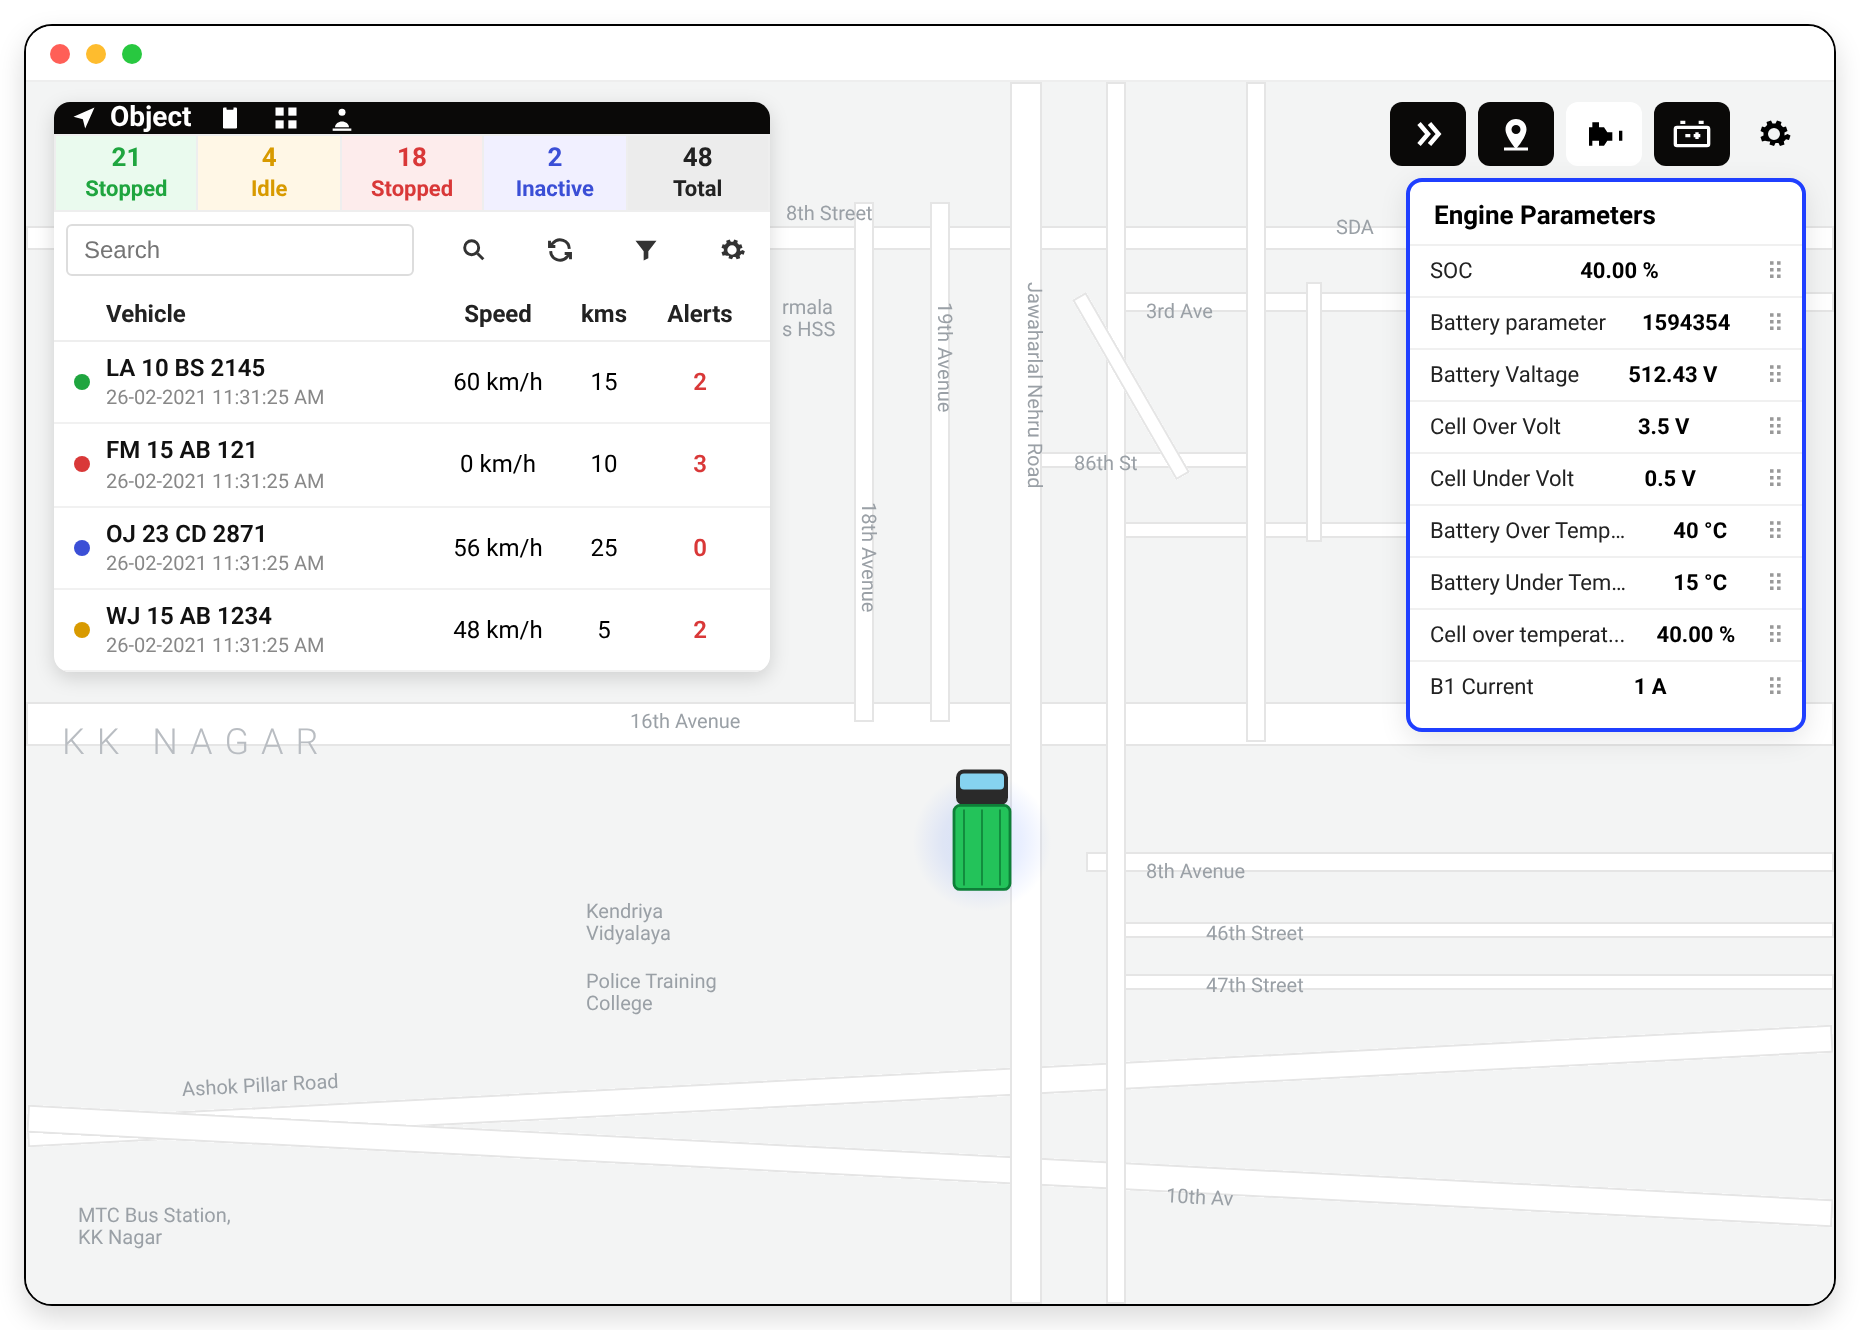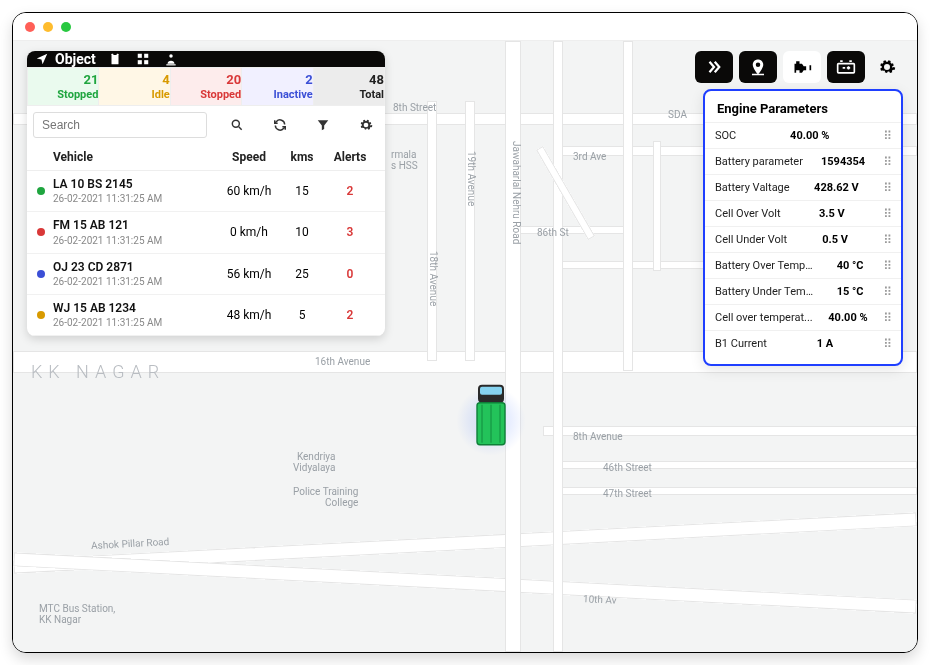--- a/index.html
+++ b/index.html
@@ -38,21 +38,21 @@
     position: absolute;
     top: 28px; left: 0; right: 0; bottom: 0;
     background: #f3f4f4;
   }
   .road { position: absolute; background: #fff; box-shadow: inset 0 0 0 1px #e5e5e5; }
   .road.h { height: 16px; }
   .road.v { width: 16px; }
   .road.thick { height: 22px; }
   .road-label { position: absolute; color: #9aa0a6; font-size: 10px; white-space: nowrap; }
   .vlabel { writing-mode: vertical-rl; }
-  .poi { position: absolute; color: #9aa0a6; font-size: 10px; text-align: right; }
+  .poi { position: absolute; color: #9aa0a6; font-size: 10px; text-align: left; }
   .kk { position:absolute; color:#b9bdc2; font-size:18px; letter-spacing: 6px; font-weight:300;}
 
   
   .vehicle-marker { position: absolute; left: 478px; top: 380px; width: 70px; height: 70px; transform: translate(-50%,-50%); }
   .pulse { position:absolute; inset:0; border-radius:50%; background: radial-gradient(circle,#5b86ff33 0%,#5b86ff22 40%,transparent 70%); }
   .truck { position:absolute; left:50%; top:50%; transform:translate(-50%,-58%); }
 
   
   .toolbar-right {
     position: absolute; right: 14px; top: 38px;
@@ -73,21 +73,21 @@
     background:#fff; border-radius:8px; box-shadow:0 3px 10px rgba(0,0,0,.15);
     overflow:hidden;
   }
   .obj-header {
     background:#0a0908; color:#fff; height:16px;
     display:flex; align-items:center; padding:0 8px; gap:10px;
   }
   .obj-header .title { font-weight:700; font-size :14px; display:flex; align-items:center; gap:6px;}
   .obj-header .hicon { width:18px; display:flex; justify-content:center; cursor:pointer; }
   .status-row { display:flex; }
-  .status-cell { flex:1; text-align:right; padding:4px 0; font-size:11px; line-height:1.2; font-weight:700; border:1px solid #eee; border-left:none;}
+  .status-cell { flex:1; text-align:center; padding:4px 0; font-size:11px; line-height:1.2; font-weight:700; border:1px solid #eee; border-left:none;}
   .status-cell:first-child{border-left:1px solid #eee;}
   .status-cell .num { font-size:13px; display:block; }
   .s-run { background:#eafaee; color:#1fa53f; }
   .s-idle { background:#fff7e6; color:#d89a00; }
   .s-stop { background:#fdecec; color:#d93838; }
   .s-inac { background:#f1f0ff; color:#3b4fd6; }
   .s-total { background:#ececec; color:#222; }
 
   .search-row { display:flex; align-items:center; padding:6px; gap:17px; }
   .search-row input { flex:1; border:1px solid #ddd; border-radius:3px; padding:5px 8px; font-size:12px; }
@@ -239,21 +239,21 @@
             <circle cx="12" cy="7" r="3"></circle>
             <path d="M6 20c0-3 3-5 6-5s6 2 6 5H6z"></path>
             <rect x="4" y="21" width="16" height="2"></rect>
           </svg>
       </span>
     </div>
 
     <div class="status-row">
       <div class="status-cell s-run"><span class="num">21</span><span>Stopped</span></div>
       <div class="status-cell s-idle"><span class="num">4</span><span>Idle</span></div>
-      <div class="status-cell s-stop"><span class="num">20</span><span>Stopped</span></div>
+      <div class="status-cell s-stop"><span class="num">18</span><span>Stopped</span></div>
       <div class="status-cell s-inac"><span class="num">2</span><span>Inactive</span></div>
       <div class="status-cell s-total"><span class="num">48</span><span>Total</span></div>
     </div>
 
     <div class="search-row">
       <input type="text" placeholder="Search" style="">
       <button class="icon-btn">
           <svg width="14" height="14" viewBox="0 0 24 24" fill="none" stroke="currentColor" stroke-width="2.5">
             <circle cx="10" cy="10" r="6"></circle>
             <path d="M20 20l-5-5"></path>
@@ -324,21 +324,21 @@
     <span class="val">40.00 %</span>
     <span class="drag">⠿</span>
         </div>
         <div class="eprow">
           <span class="lbl">Battery parameter</span>
     <span class="val">1594354</span>
     <span class="drag">⠿</span>
         </div>
         <div class="eprow">
           <span class="lbl">Battery Valtage</span>
-    <span class="val">428.62 V</span>
+    <span class="val">512.43 V</span>
     <span class="drag">⠿</span>
         </div>
         <div class="eprow">
           <span class="lbl">Cell Over Volt</span>
     <span class="val">3.5 V</span>
     <span class="drag">⠿</span>
         </div>
         <div class="eprow">
           <span class="lbl">Cell Under Volt</span>
     <span class="val">0.5 V</span>

